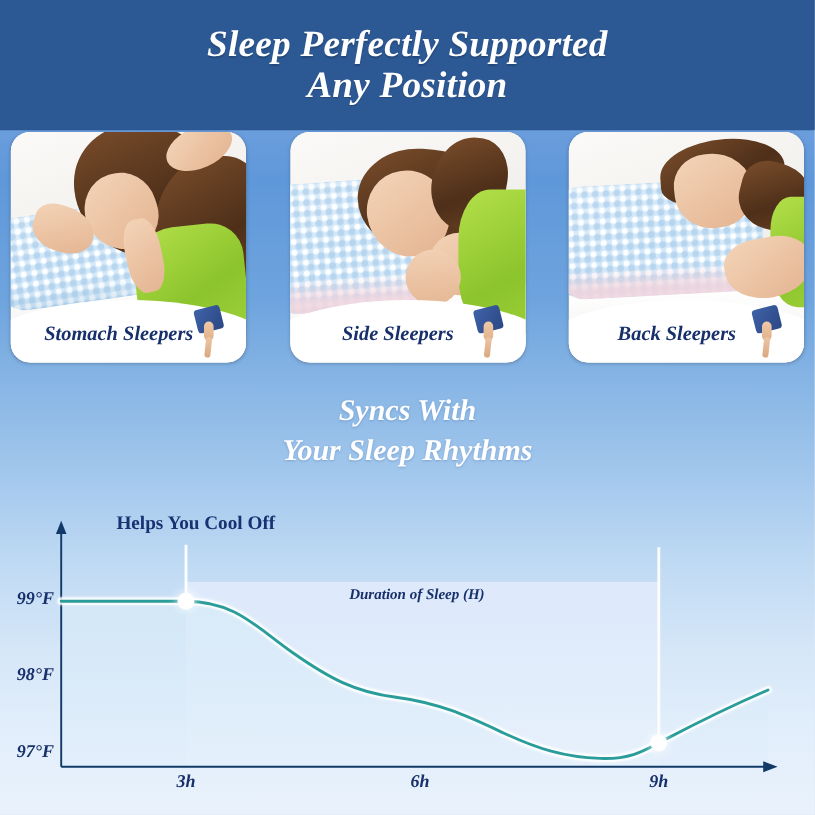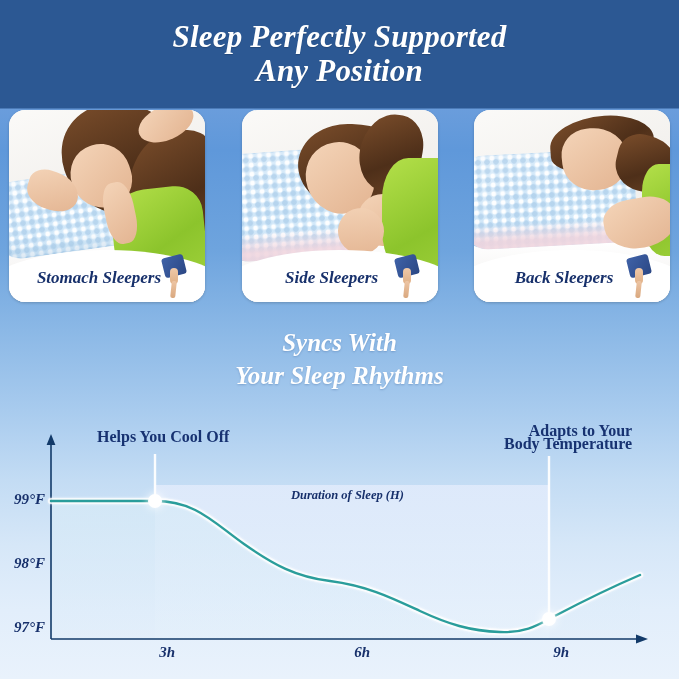--- a/index.html
+++ b/index.html
@@ -141,21 +141,21 @@
 
   .axis-lab{
     position:absolute;
     color:#17306b;
     font-family:"Liberation Serif", serif;
     font-weight:bold;font-style:italic;
     font-size:15px;
     white-space:nowrap;
   }
   .ylab{text-align:right;width:42px;}
-  .xlab{text-align:right;width:40px;}
+  .xlab{text-align:center;width:40px;}
 
   .duration-lab{
     position:absolute;left:291px;top:68px;
     color:#17306b;
     font-family:"Liberation Serif", serif;
     font-weight:bold;font-style:italic;
     font-size:12.5px;white-space:nowrap;
   }
 </style>
 </head>
@@ -297,24 +297,20 @@
       <line x1="155" y1="34" x2="155" y2="81" stroke="#ffffff" stroke-width="2.4" opacity=".95"></line>
       <line x1="549" y1="36" x2="549" y2="199" stroke="#ffffff" stroke-width="2.4" opacity=".95"></line>
 
       <circle cx="155" cy="81" r="7" fill="#ffffff" filter="url(#glow)"></circle>
       <circle cx="549" cy="199" r="7" fill="#ffffff" filter="url(#glow)"></circle>
     </svg>
 
     <div class="ann ann-left">
       <span>Helps You Cool Off</span>
     </div>
-    <div class="ann ann-right">
-      <div>Adapts to Your</div>
-      <div>Body Temperature</div>
-    </div>
 
     <div class="duration-lab">Duration of Sleep (H)</div>
 
     <div class="axis-lab ylab" style="left:3px;top:71px;">99°F</div>
     <div class="axis-lab ylab" style="left:3px;top:135px;">98°F</div>
     <div class="axis-lab ylab" style="left:3px;top:199px;">97°F</div>
 
     <div class="axis-lab xlab" style="left:135px;top:224px;">3h</div>
     <div class="axis-lab xlab" style="left:330px;top:224px;">6h</div>
     <div class="axis-lab xlab" style="left:529px;top:224px;">9h</div>

